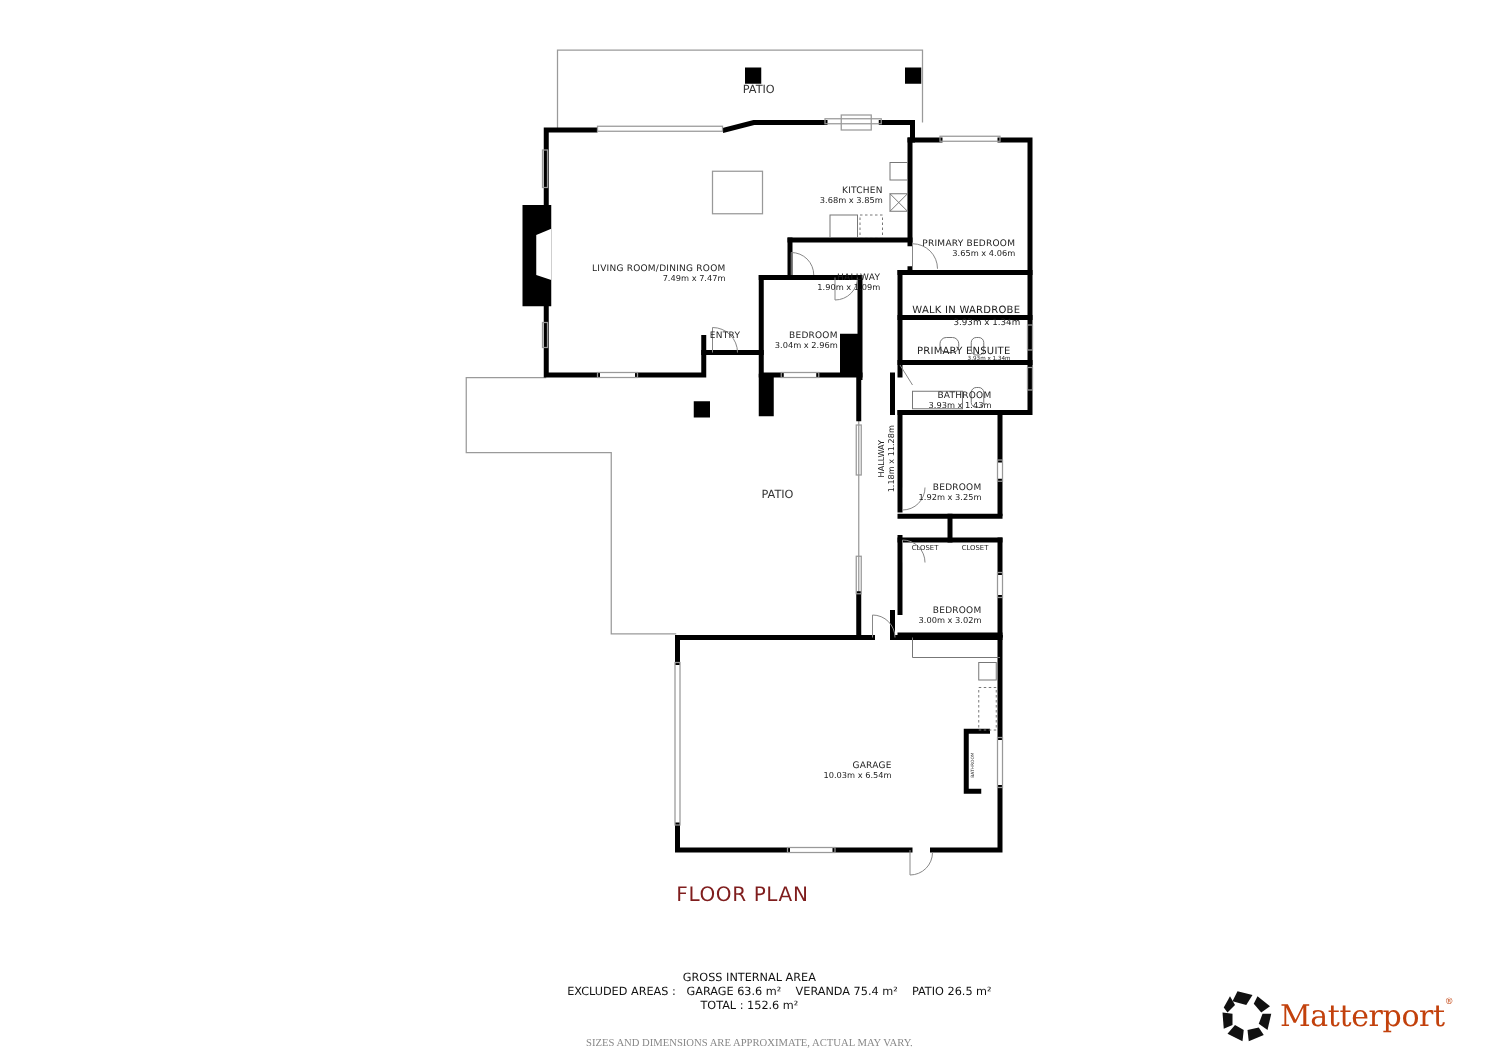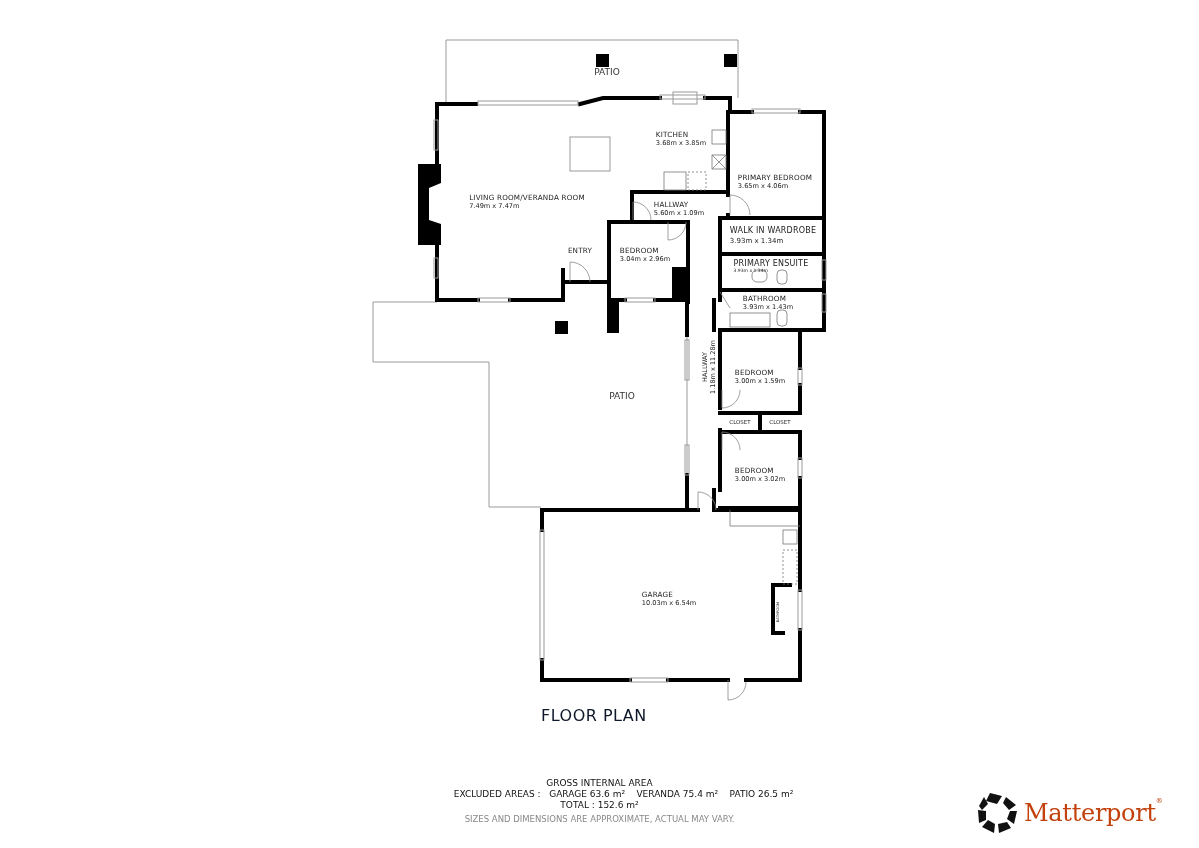--- a/index.html
+++ b/index.html
@@ -1,27 +1,27 @@
 <!DOCTYPE html>
 <html><head>
 <meta charset="utf-8">
 <style>
   html,body{margin:0;padding:0;background:#fff;}
   body{width:1199px;height:848px;position:relative;overflow:hidden;font-family:"DejaVu Sans",sans-serif;color:#222;}
   svg.plan{position:absolute;left:0;top:0;}
-  .lbl{position:absolute;text-align:left;font-size:7px;line-height:9px;color:#222;white-space:nowrap;transform:translateX(-50%);}
+  .lbl{position:absolute;text-align:right;font-size:7px;line-height:9px;color:#222;white-space:nowrap;transform:translateX(-50%);margin-top:17px;}
   .lbl .n{display:block;font-size:7.2px;letter-spacing:0.2px;}
   .lbl .d{display:block;font-size:6.6px;}
   .lbl.big .n{font-size:8px;}
   .lbl.big .d{font-size:7px;}
   .patio-lbl{position:absolute;font-size:9px;color:#333;transform:translateX(-50%);margin-left:38px;}
   .hall-v{position:absolute;font-size:6.5px;line-height:8px;text-align:center;transform:rotate(-90deg);transform-origin:center;white-space:nowrap;}
-  .title{position:absolute;left:541px;top:706px;font-size:16px;letter-spacing:0.5px;color:#0f172a;}
+  .title{position:absolute;left:541px;top:706px;font-size:16px;letter-spacing:0.5px;color:#7f1d1d;}
   .summary{position:absolute;left:0;width:1199px;top:778px;text-align:center;font-size:9px;line-height:11px;color:#111;}
-  .summary .disc{color:#888;font-size:8.5px;margin-top:3px;}
+  .summary .disc{color:#888;font-size:8.5px;margin-top:18px;font-family:Liberation Serif, serif;}
   .logo{position:absolute;left:976px;top:791px;display:flex;align-items:center;}
   .logo .word{font-family:"DejaVu Serif",serif;font-size:24px;color:#c2410c;margin-left:4px;letter-spacing:-0.3px;}
   .logo .reg{font-size:7px;vertical-align:top;position:relative;top:-2px;}
 </style>
 </head>
 <body>
 
 <svg class="plan" width="1199" height="848" viewBox="0 0 1199 848">
 
   <g fill="none" stroke="#9a9a9a" stroke-width="1">
@@ -147,32 +147,32 @@
 </svg>
 
 <div class="patio-lbl" style="left:569px;top:67px;">PATIO</div>
 
 <div class="lbl" style="left:681px;top:130px;">
   <span class="n">KITCHEN</span>
   <span class="d">3.68m x 3.85m</span>
 </div>
 
 <div class="lbl" style="left:527px;top:193px;">
-  <span class="n">LIVING ROOM/VERANDA ROOM</span>
+  <span class="n">LIVING ROOM/DINING ROOM</span>
   <span class="d">7.49m x 7.47m</span>
 </div>
 
 <div class="lbl" style="left:775px;top:173px;">
   <span class="n">PRIMARY BEDROOM</span>
   <span class="d">3.65m x 4.06m</span>
 </div>
 
 <div class="lbl" style="left:679px;top:200px;">
   <span class="n">HALLWAY</span>
-  <span class="d">5.60m x 1.09m</span>
+  <span class="d">1.90m x 1.09m</span>
 </div>
 
 <div class="lbl big" style="left:773px;top:226px;">
   <span class="n">WALK IN WARDROBE</span>
   <span class="d" style="margin-top:2px;">3.93m x 1.34m</span>
 </div>
 
 <div class="lbl" style="left:580px;top:246px;">
   <span class="n">ENTRY</span>
 </div>
@@ -192,34 +192,34 @@
   <span class="d">3.93m x 1.43m</span>
 </div>
 
 <div class="hall-v" style="left:674px;top:359px;width:70px;">
   <span style="display:block;">HALLWAY</span>
   <span style="display:block;">1.18m x 11.28m</span>
 </div>
 
 <div class="lbl" style="left:760px;top:368px;">
   <span class="n">BEDROOM</span>
-  <span class="d">3.00m x 1.59m</span>
+  <span class="d">1.92m x 3.25m</span>
 </div>
 
 <div class="lbl" style="left:740px;top:418px;font-size:5.5px;">CLOSET</div>
 <div class="lbl" style="left:780px;top:418px;font-size:5.5px;">CLOSET</div>
 
 <div class="lbl" style="left:760px;top:466px;">
   <span class="n">BEDROOM</span>
   <span class="d">3.00m x 3.02m</span>
 </div>
 
 <div class="patio-lbl" style="left:584px;top:391px;">PATIO</div>
 
-<div class="lbl" style="left:669px;top:590px;">
+<div class="lbl" style="left:686px;top:590px;">
   <span class="n">GARAGE</span>
   <span class="d">10.03m x 6.54m</span>
 </div>
 
 <div class="hall-v" style="left:763px;top:608px;width:30px;font-size:3.5px;">BATHROOM</div>
 
 <div class="title">FLOOR PLAN</div>
 
 <div class="summary">
   <div>GROSS INTERNAL AREA</div>

